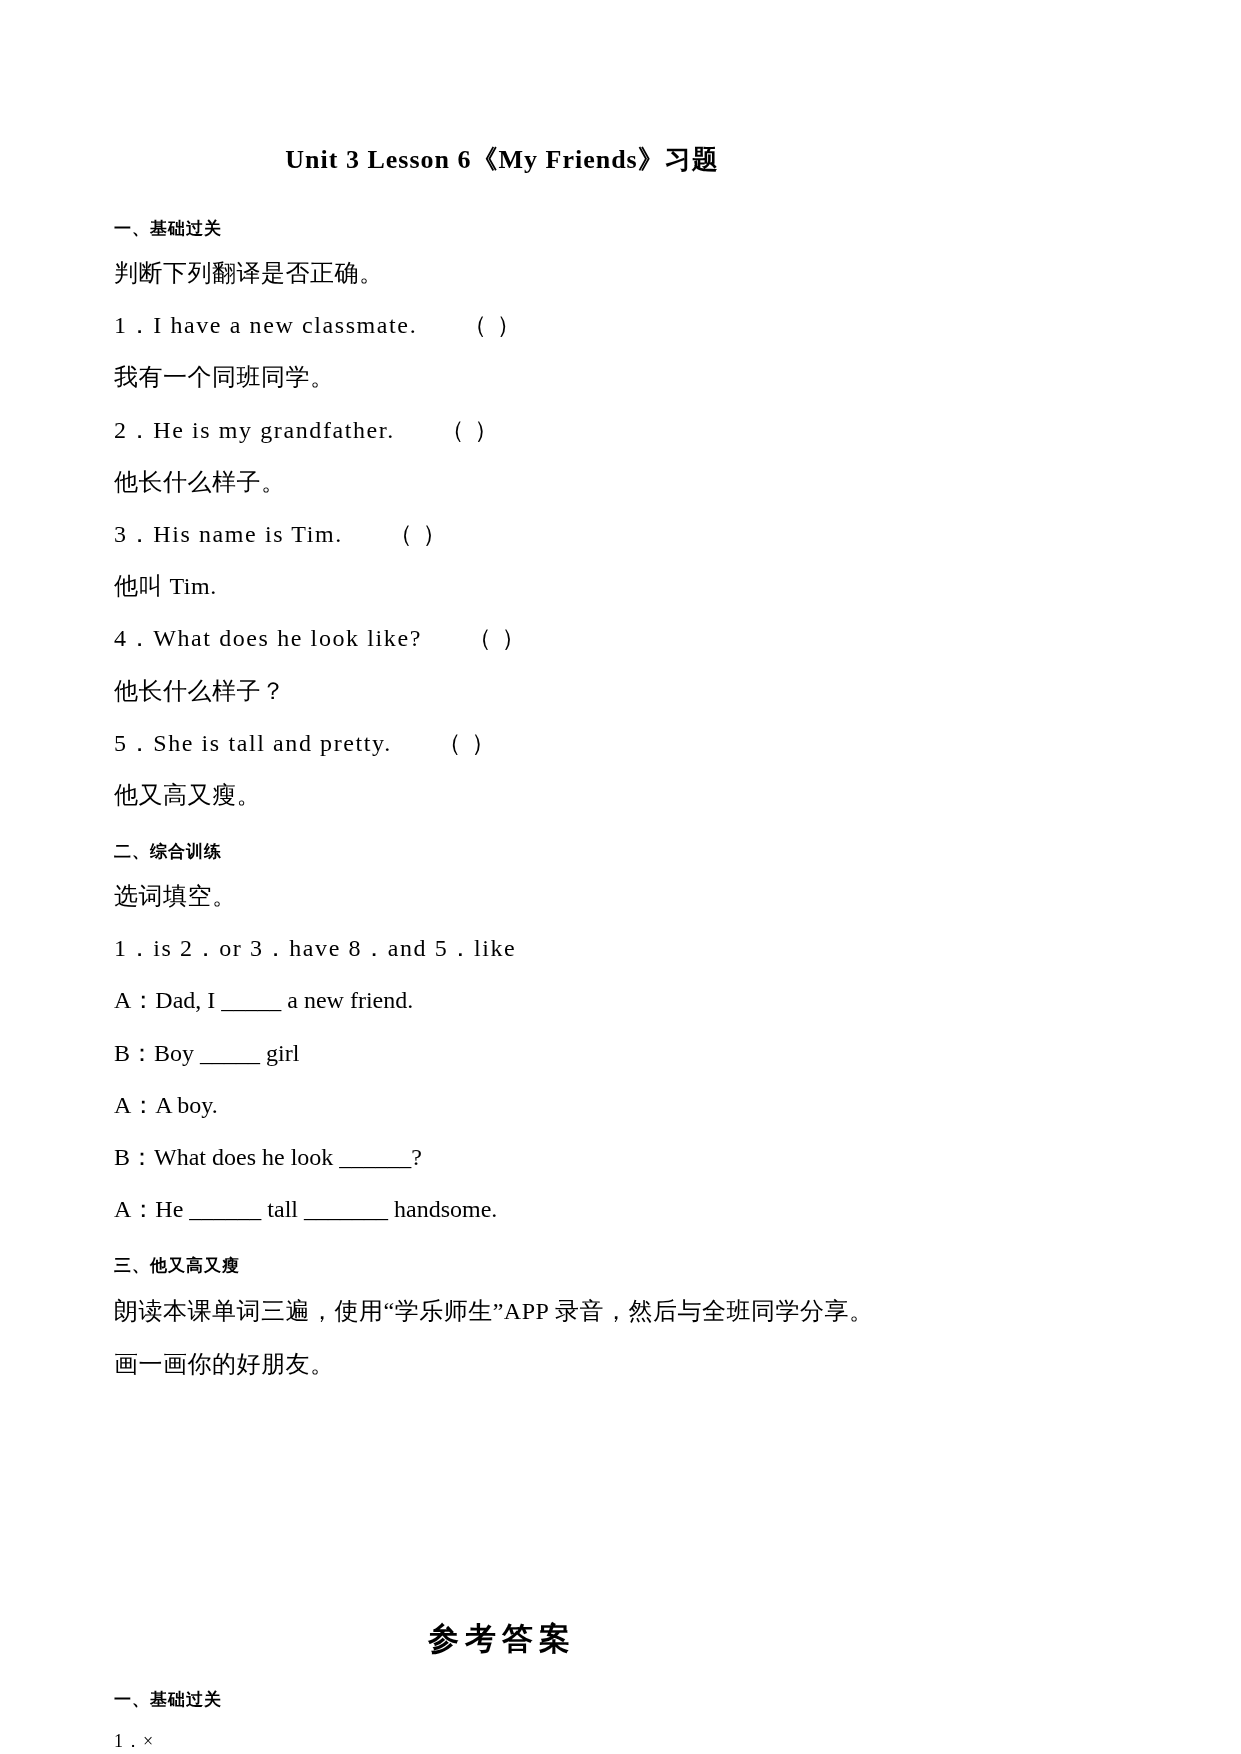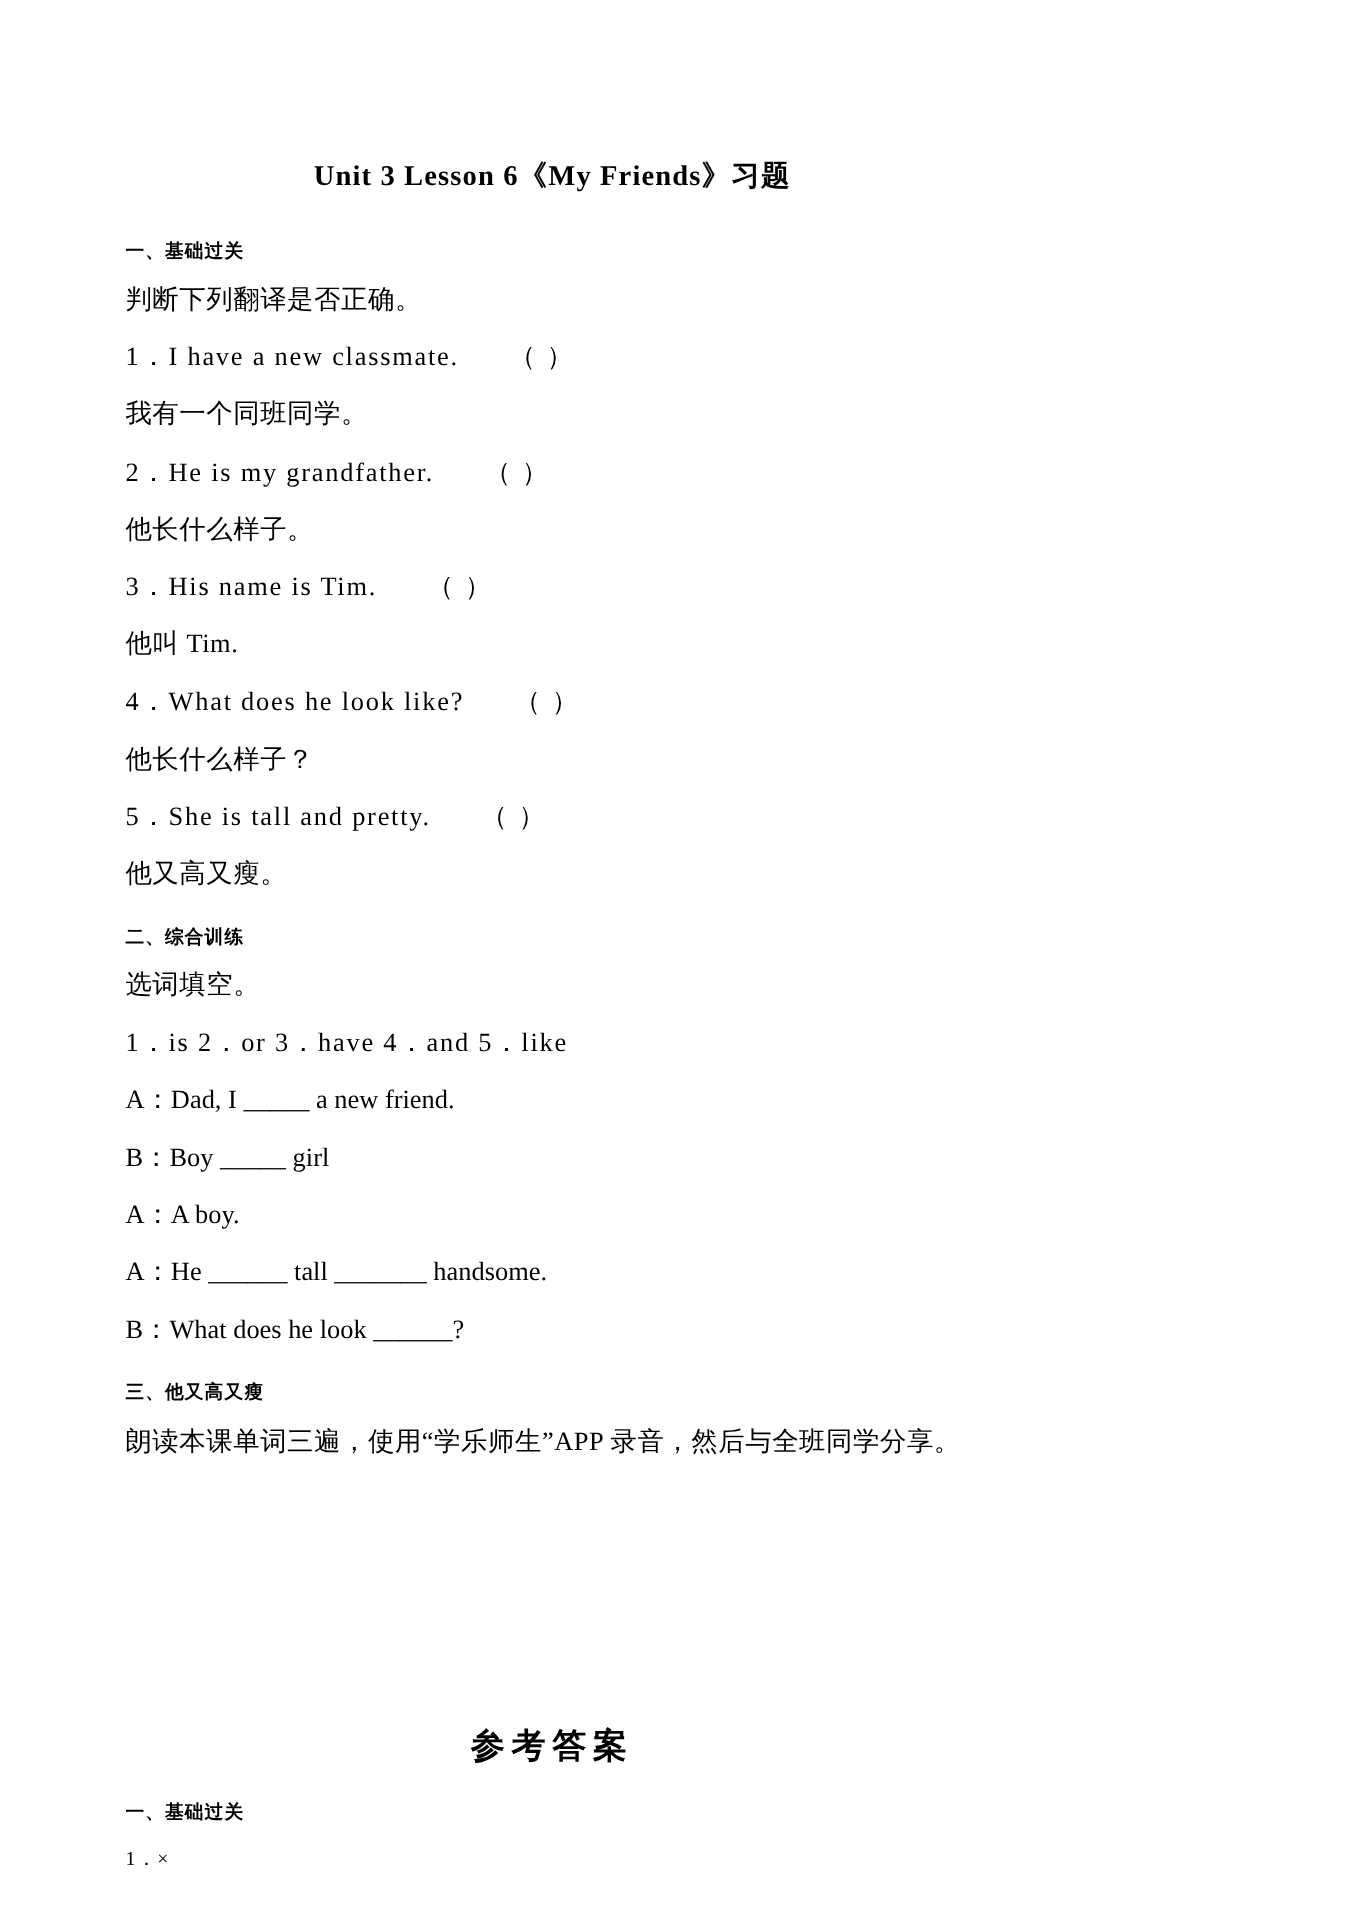--- a/index.html
+++ b/index.html
@@ -120,31 +120,32 @@
   <div class="line sp indent">
     <span>5．She is tall and pretty.</span>
     <span class="paren">（  ）</span>
   </div>
   <div class="line cn indent">他又高又瘦。</div>
 
   <div class="section-head">二、综合训练</div>
 
   <div class="line cn indent">选词填空。</div>
 
-  <div class="line sp indent">1．is  2．or  3．have 4．and  5．like</div>
+  <div class="line sp indent">1．is  2．or  3．have 8．and  5．like</div>
 
   <div class="line indent">A：Dad, I _____ a new friend.</div>
   <div class="line indent">B：Boy _____ girl</div>
   <div class="line indent">A：A boy.</div>
+  <div class="line indent">B：What does he look ______?</div>
   <div class="line indent">A：He ______ tall _______ handsome.</div>
-  <div class="line indent">B：What does he look ______?</div>
 
   <div class="section-head">三、他又高又瘦</div>
 
   <div class="line cn noindent">朗读本课单词三遍，使用“学乐师生”APP 录音，然后与全班同学分享。</div>
+  <div class="line cn indent">画一画你的好朋友。</div>
 
   <div class="gap-block"></div>
 
   <div class="answers-title">参考答案</div>
 
   <div class="ans-head">一、基础过关</div>
   <div class="ans-line">1．×</div>
 
 </div>
 

